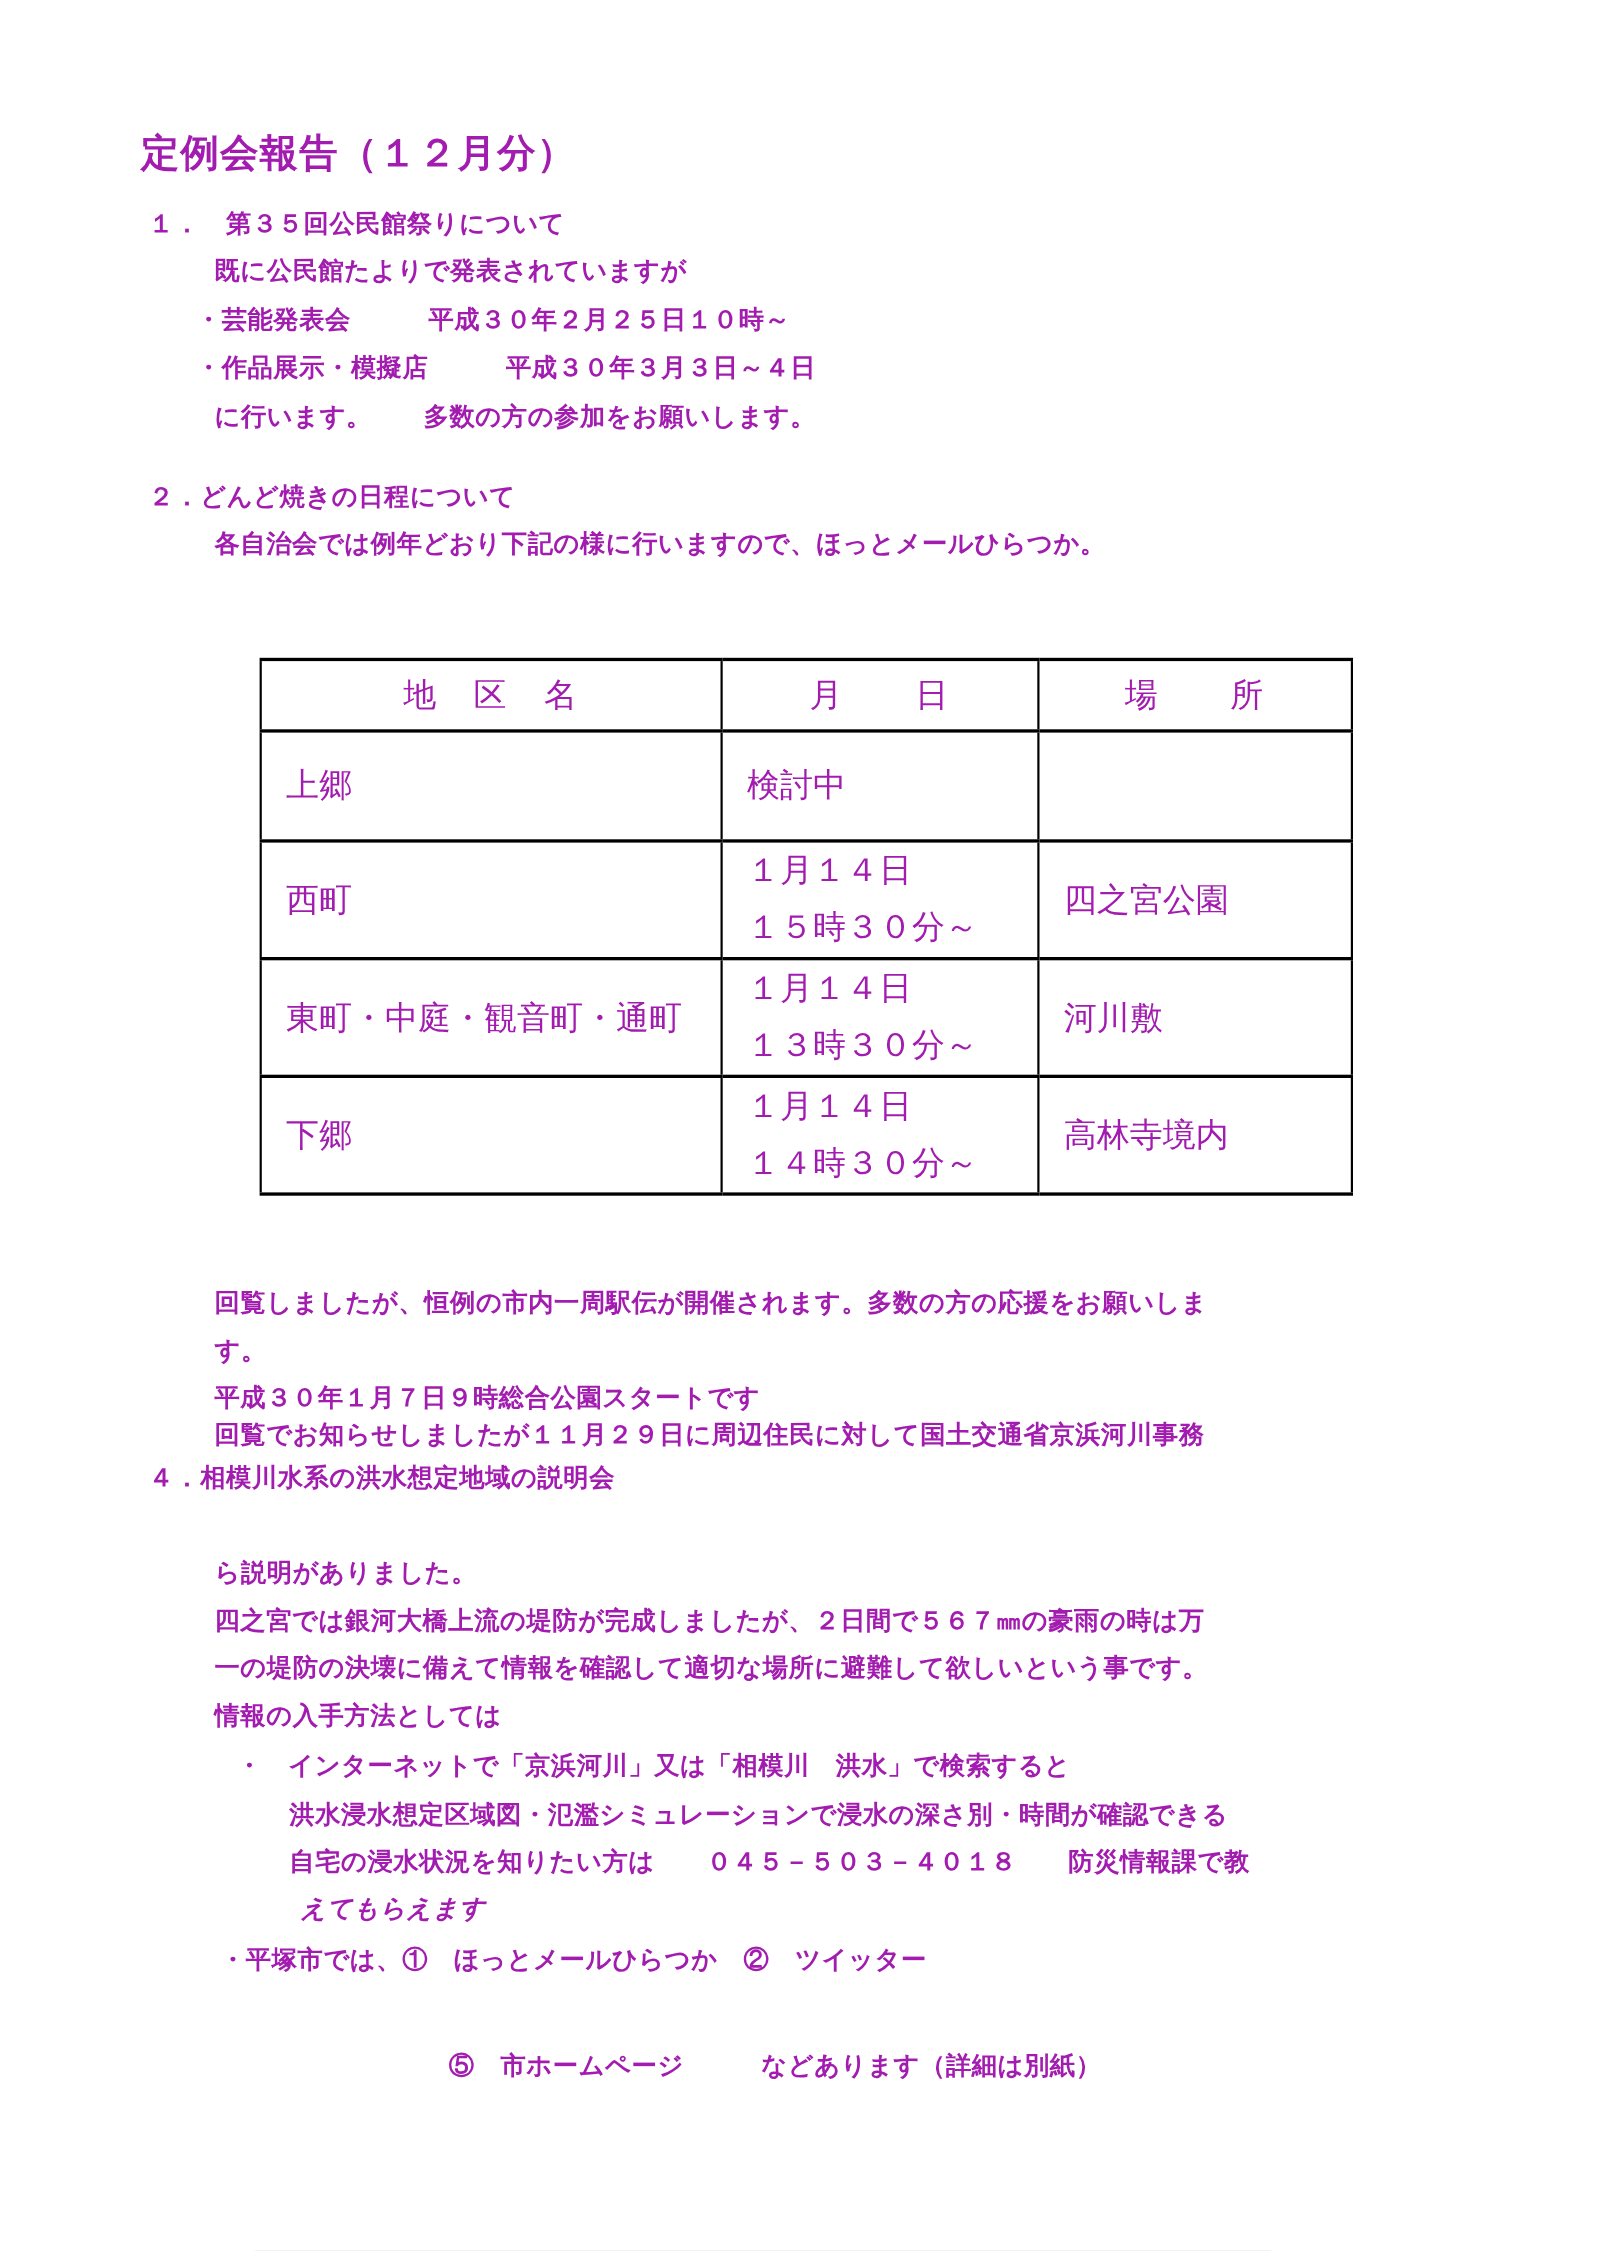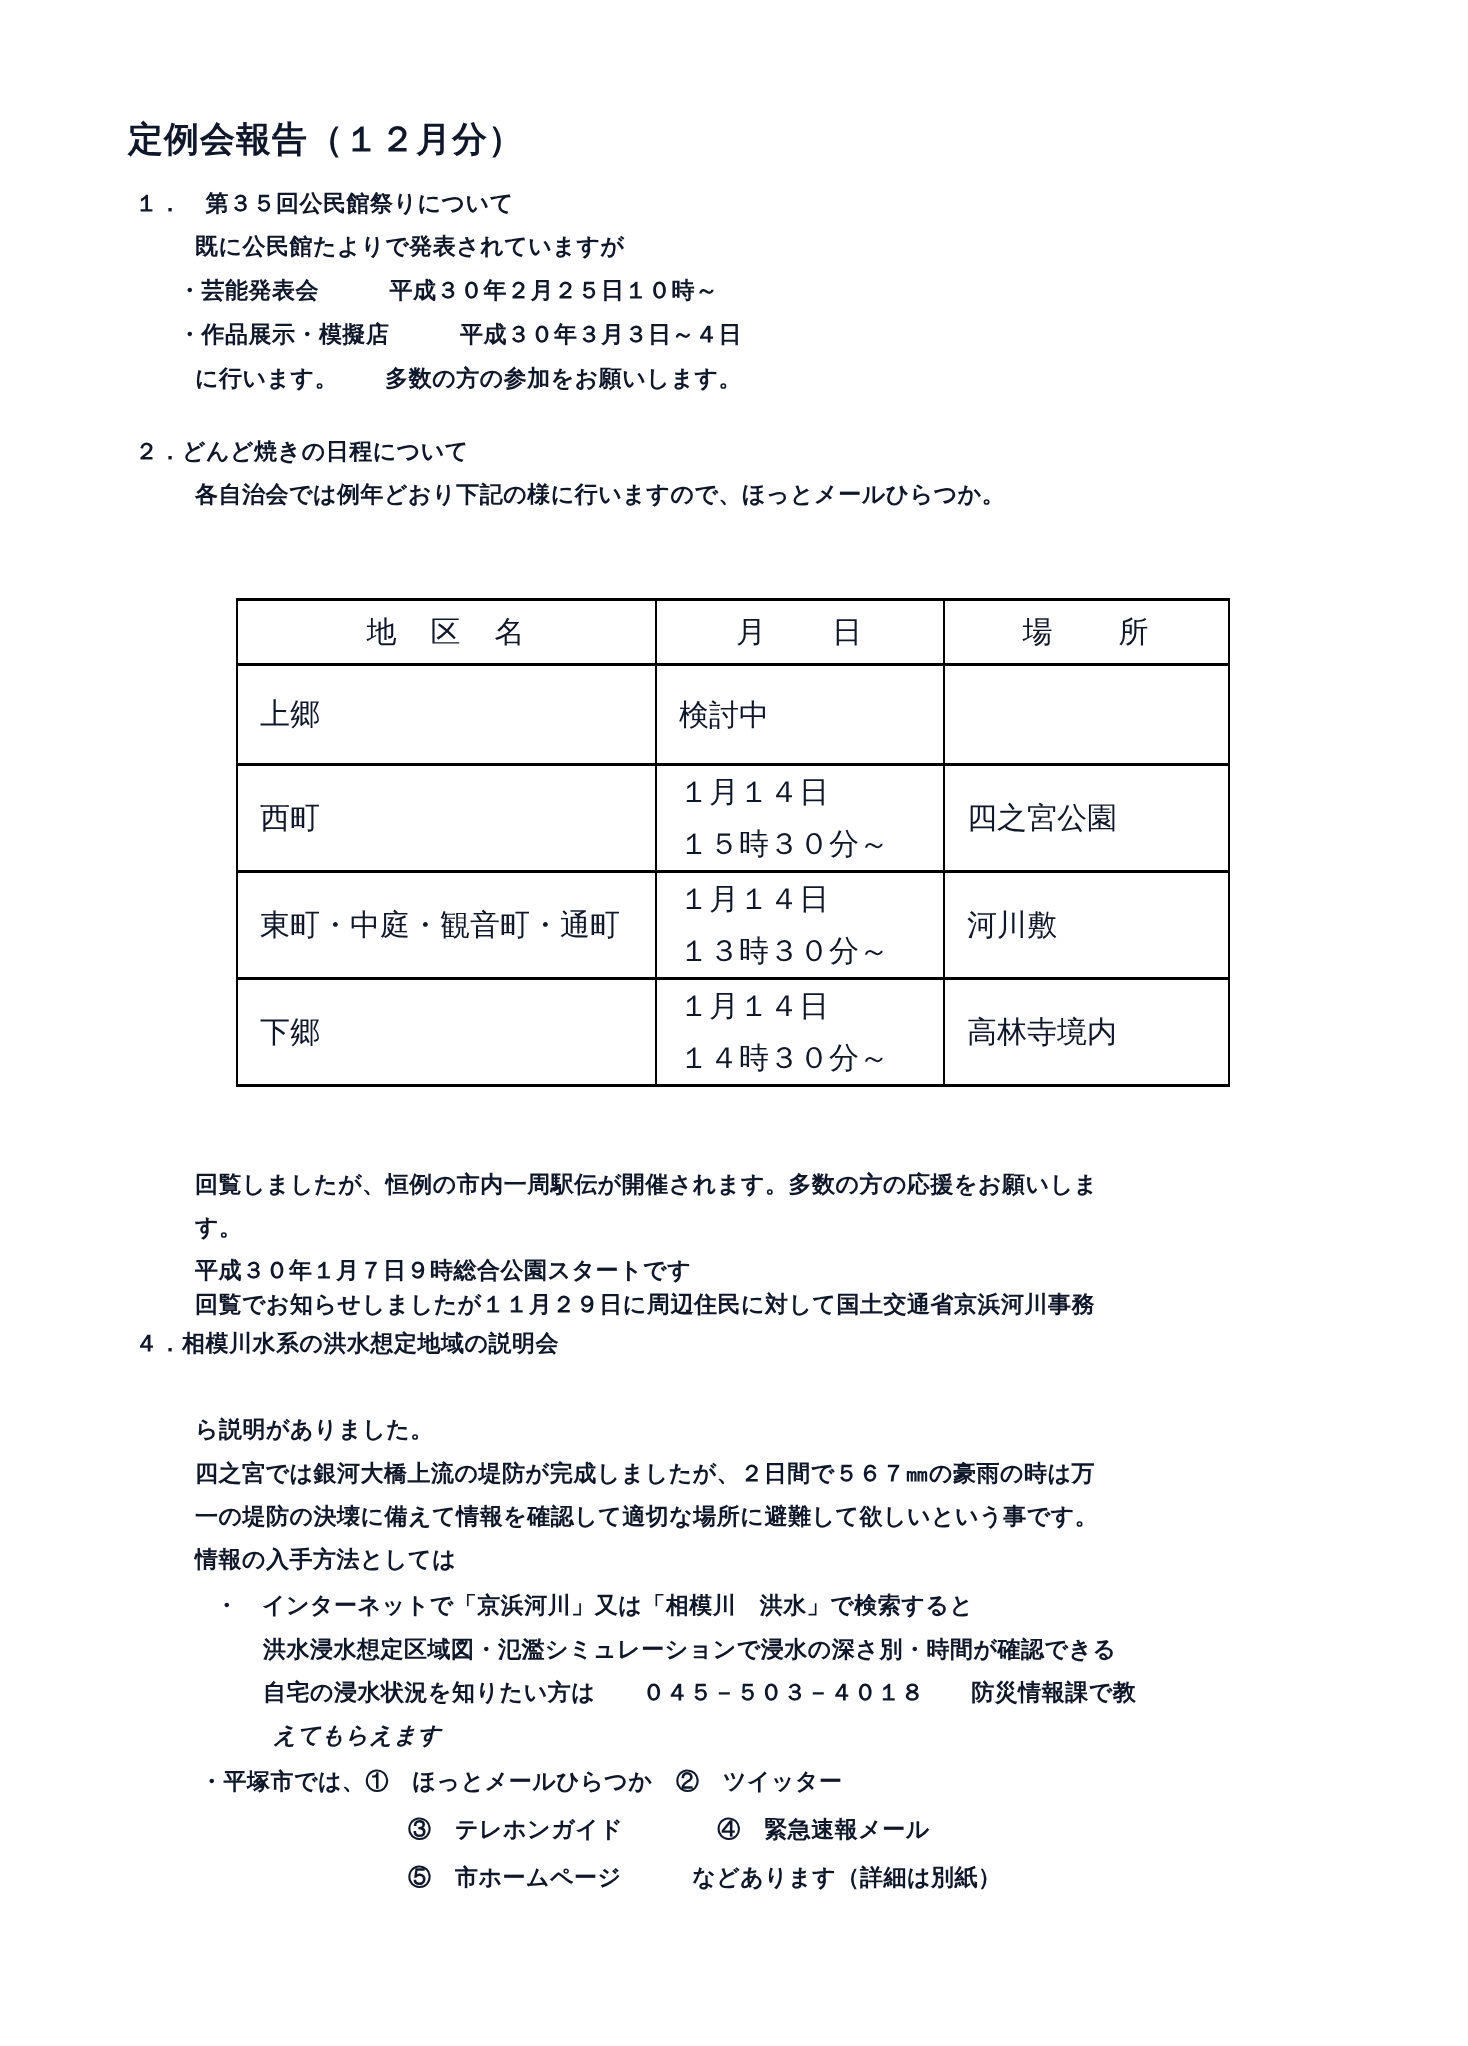--- a/index.html
+++ b/index.html
@@ -2,21 +2,21 @@
 <html><head>
 <meta charset="utf-8">
 <style>
   html, body { margin: 0; padding: 0; background: #e8e8e8; }
   .page {
     position: relative;
     width: 1468px;
     height: 2046px;
     margin: 0 auto;
     background: #ffffff;
-    color: #0f172a;
+    color: #a21caf;
     font-family: "Liberation Serif", "DejaVu Serif", serif;
     font-weight: bold;
     overflow: hidden;
   }
   .t {
     position: absolute;
     font-size: 23px;
     line-height: 1.25;
     white-space: pre;
     letter-spacing: 0.5px;
@@ -117,16 +117,15 @@
   <div class="t" style="left:195px; top:1291px;">回覧でお知らせしましたが１１月２９日に周辺住民に対して国土交通省京浜河川事務</div>
   <div class="t" style="left:195px; top:1416px;">ら説明がありました。</div>
   <div class="t" style="left:195px; top:1460px;">四之宮では銀河大橋上流の堤防が完成しましたが、２日間で５６７㎜の豪雨の時は万</div>
   <div class="t" style="left:195px; top:1503px;">一の堤防の決壊に備えて情報を確認して適切な場所に避難して欲しいという事です。</div>
   <div class="t" style="left:195px; top:1546px;">情報の入手方法としては</div>
   <div class="t" style="left:215px; top:1592px;">・　インターネットで「京浜河川」又は「相模川　洪水」で検索すると</div>
   <div class="t" style="left:263px; top:1636px;">洪水浸水想定区域図・氾濫シミュレーションで浸水の深さ別・時間が確認できる</div>
   <div class="t" style="left:263px; top:1679px;">自宅の浸水状況を知りたい方は　　０４５－５０３－４０１８　　防災情報課で教</div>
   <div class="t" style="left:273px; top:1722px;font-style:italic;">えてもらえます</div>
   <div class="t" style="left:200px; top:1768px;">・平塚市では、①　ほっとメールひらつか　②　ツイッター</div>
-  <div class="t" style="left:408px; top:1816px;">③　テレホンガイド　　　　④　緊急速報メール</div>
   <div class="t" style="left:408px; top:1864px;">⑤　市ホームページ　　　などあります（詳細は別紙）</div>
 
 </div>
 
 </body></html>

